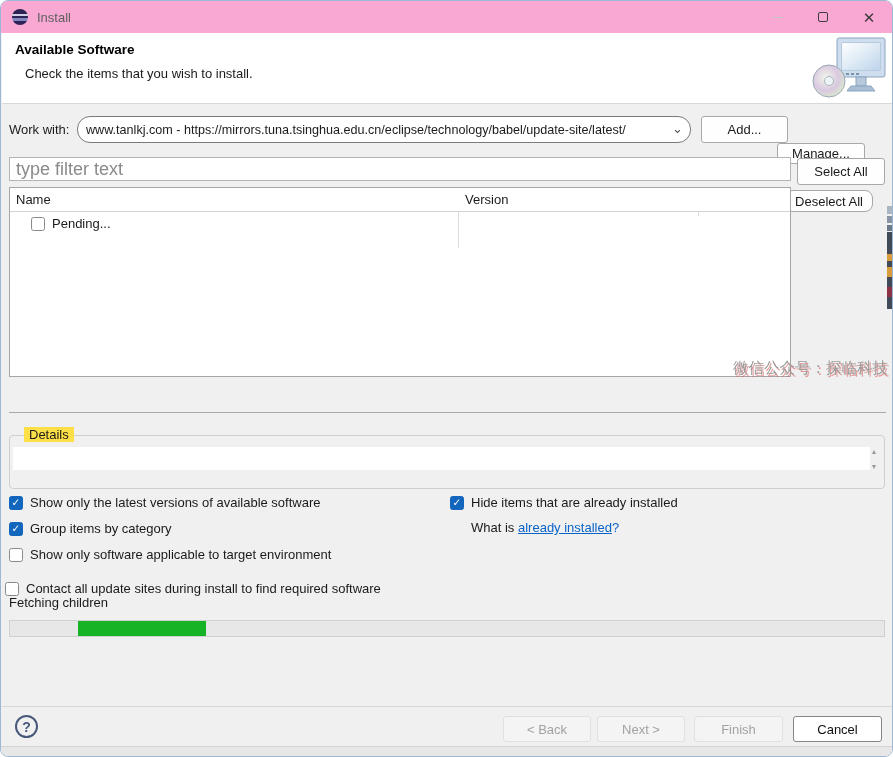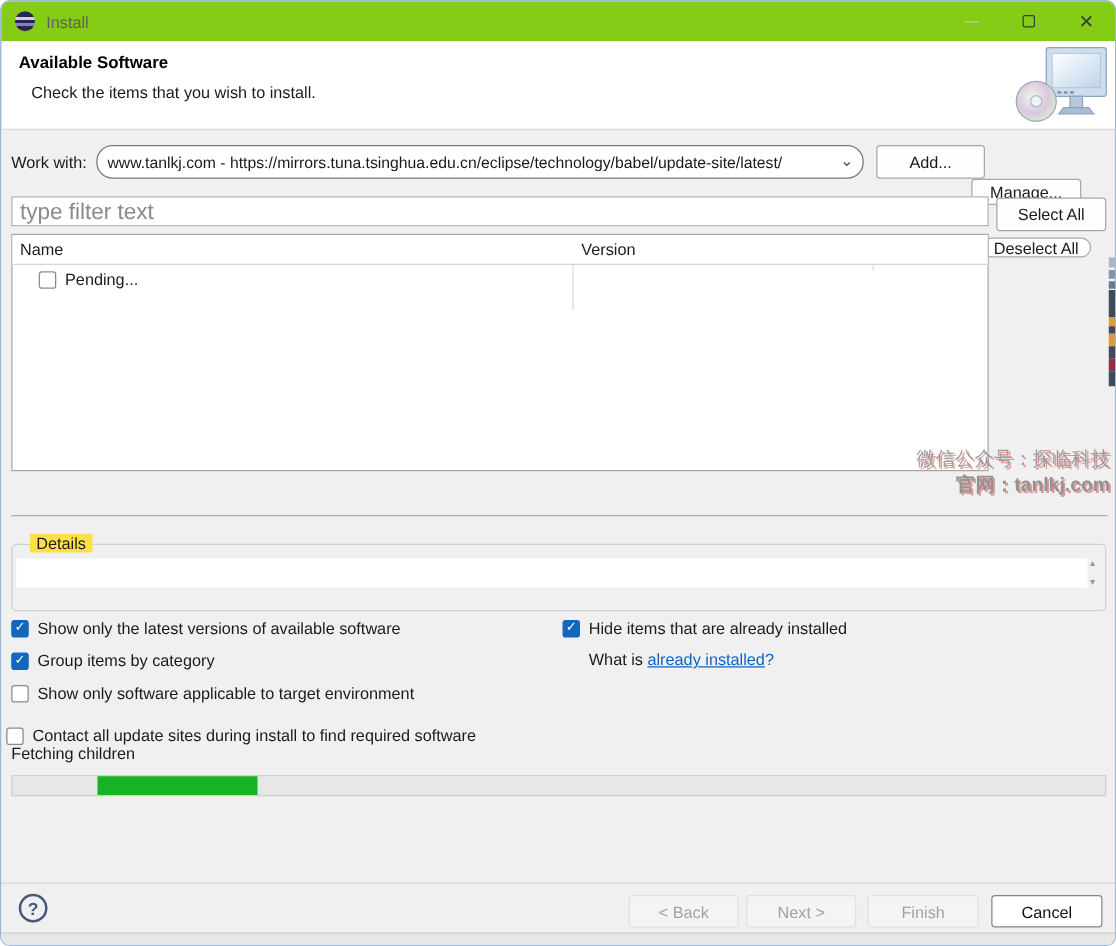--- a/index.html
+++ b/index.html
@@ -7,21 +7,21 @@
   body { font-family: "Liberation Sans", sans-serif; font-size: 13px; color:#1a1a1a; }
 
   #win {
     position: relative; width: 893px; height: 757px;
     background:#f0f0f0; border:1px solid #9cb8d4; border-radius:8px;
     overflow:hidden;
   }
 
   
   .titlebar { position:absolute; left:0; top:0; width:100%; height:32px;
-    background:#84cc16; display:flex; align-items:center; }
+    background:#f9a8d4; display:flex; align-items:center; }
   .app-icon { width:16px; height:16px; border-radius:50%; margin-left:11px;
     background:linear-gradient(180deg,#2c2255 0 30%,#cfd0e6 30% 44%,#2c2255 44% 58%,#8284bd 58% 72%,#2c2255 72%); }
   .title-text { margin-left:9px; color:#5f5f5f; font-size:13px; }
   .win-controls { position:absolute; right:0; top:0; height:32px; display:flex; }
   .win-btn { width:46px; height:32px; display:flex; align-items:center; justify-content:center; }
   .min-glyph { width:11px; height:0; border-top:1px solid #c3c3c3; }
   .max-glyph { width:10px; height:10px; border:1px solid #3c3c3c; border-radius:2px; }
   .close-glyph { font-size:15px; color:#3c3c3c; line-height:1; }
 
   
@@ -37,21 +37,21 @@
     background:#fff; border:1px solid #7a7a7a; border-radius:13px;
     display:flex; align-items:center; padding:0 22px 0 8px; }
   .combo-value { white-space:nowrap; overflow:hidden; font-size:12.6px; }
   .combo-chevron { position:absolute; right:7px; top:4px; color:#555; font-size:13px; }
   .btn { background:#fefefe; border:1px solid #a8a8a8; border-radius:3px;
     font-family:"Liberation Sans",sans-serif; font-size:13px; color:#1a1a1a;
     display:flex; align-items:center; justify-content:center; }
   #btn-add { position:absolute; left:700px; top:115px; width:87px; height:27px; }
   #btn-manage { position:absolute; left:776px; top:115px; width:88px; height:21px;margin-top:27px; }
   #btn-select-all { position:absolute; left:796px; top:157px; width:88px; height:27px; }
-  #btn-deselect-all { position:absolute; left:784px; top:189px; width:88px; height:16px;border-radius:8px; }
+  #btn-deselect-all { position:absolute; left:784px; top:189px; width:88px; height:22px;border-radius:8px; }
 
   
   .filter { position:absolute; left:8px; top:156px; width:782px; height:24px;
     background:#fff; border:1px solid #b4b4b4; padding:0 6px; font-size:18px;
     font-family:"Liberation Sans",sans-serif; color:#3b82f6; }
   .filter::placeholder { color:#8a8a8a; opacity:1; }
 
   
   .table { position:absolute; left:8px; top:186px; width:782px; height:190px;
     background:#fff; border:1px solid #a6a6a6; }
@@ -184,21 +184,20 @@
       <span class="th-version">Version</span>
     </div>
     <div class="tree-row">
       <span class="cb"></span>
       <span>Pending...</span>
     </div>
   </div>
 
   <div class="watermark">
     <div>微信公众号：探临科技</div>
-    <div class="wm2">官网：tanlkj.com</div>
   </div>
 
   <div class="sliver" style="top:205px; height:8px; background:#aab6c4;"></div>
   <div class="sliver" style="top:215px; height:7px; background:#8795a6;"></div>
   <div class="sliver" style="top:224px; height:6px; background:#6b7a8c;"></div>
   <div class="sliver" style="top:231px; height:22px; background:#414a59;"></div>
   <div class="sliver" style="top:253px; height:7px; background:#d99b3c;"></div>
   <div class="sliver" style="top:260px; height:6px; background:#414a59;"></div>
   <div class="sliver" style="top:266px; height:10px; background:#d99b3c;"></div>
   <div class="sliver" style="top:276px; height:10px; background:#414a59;"></div>

